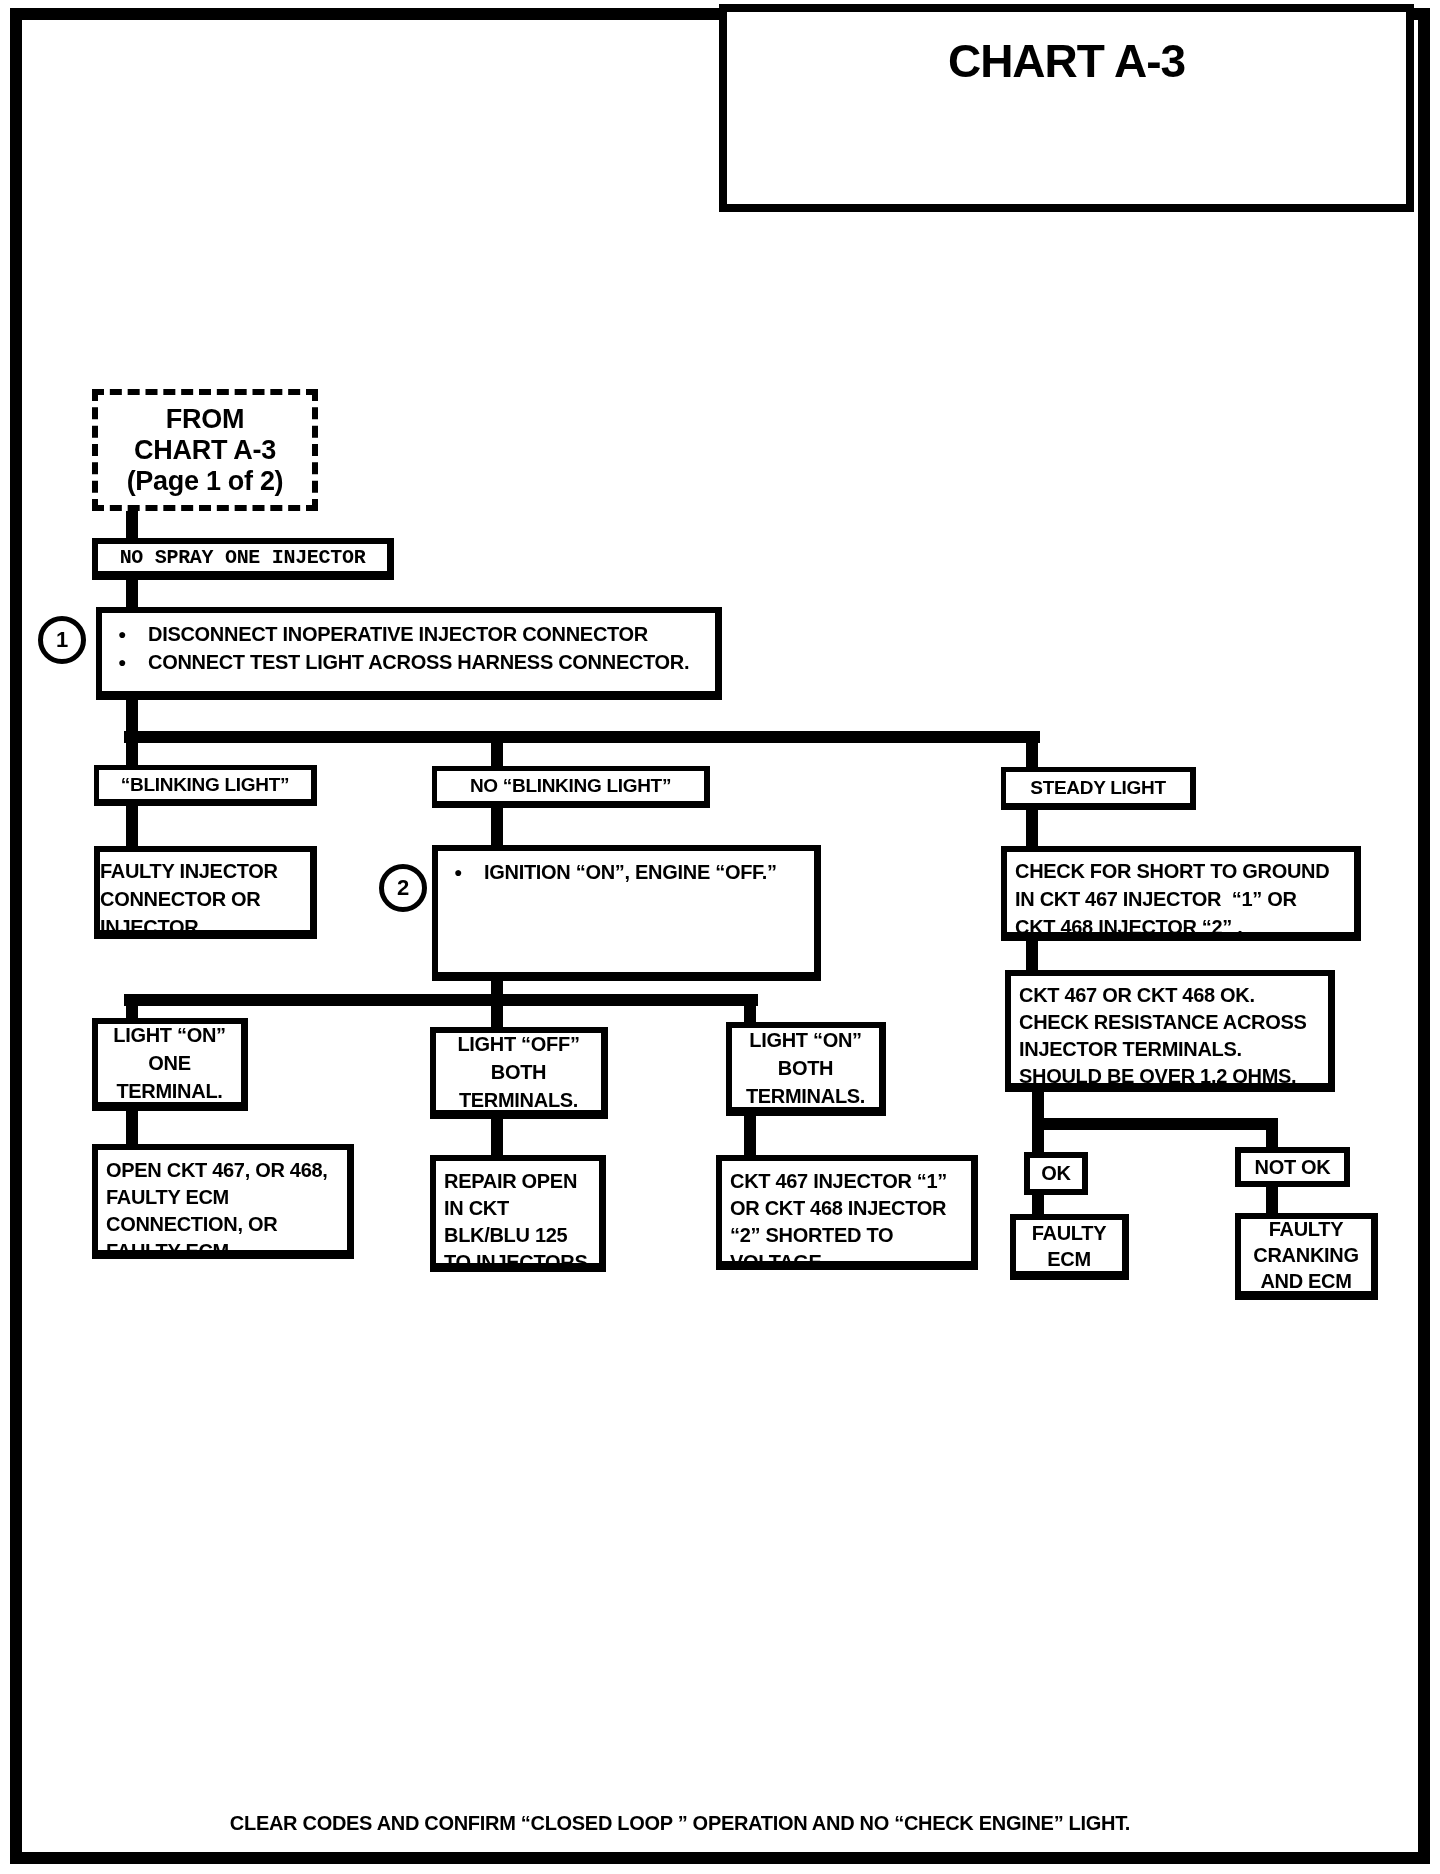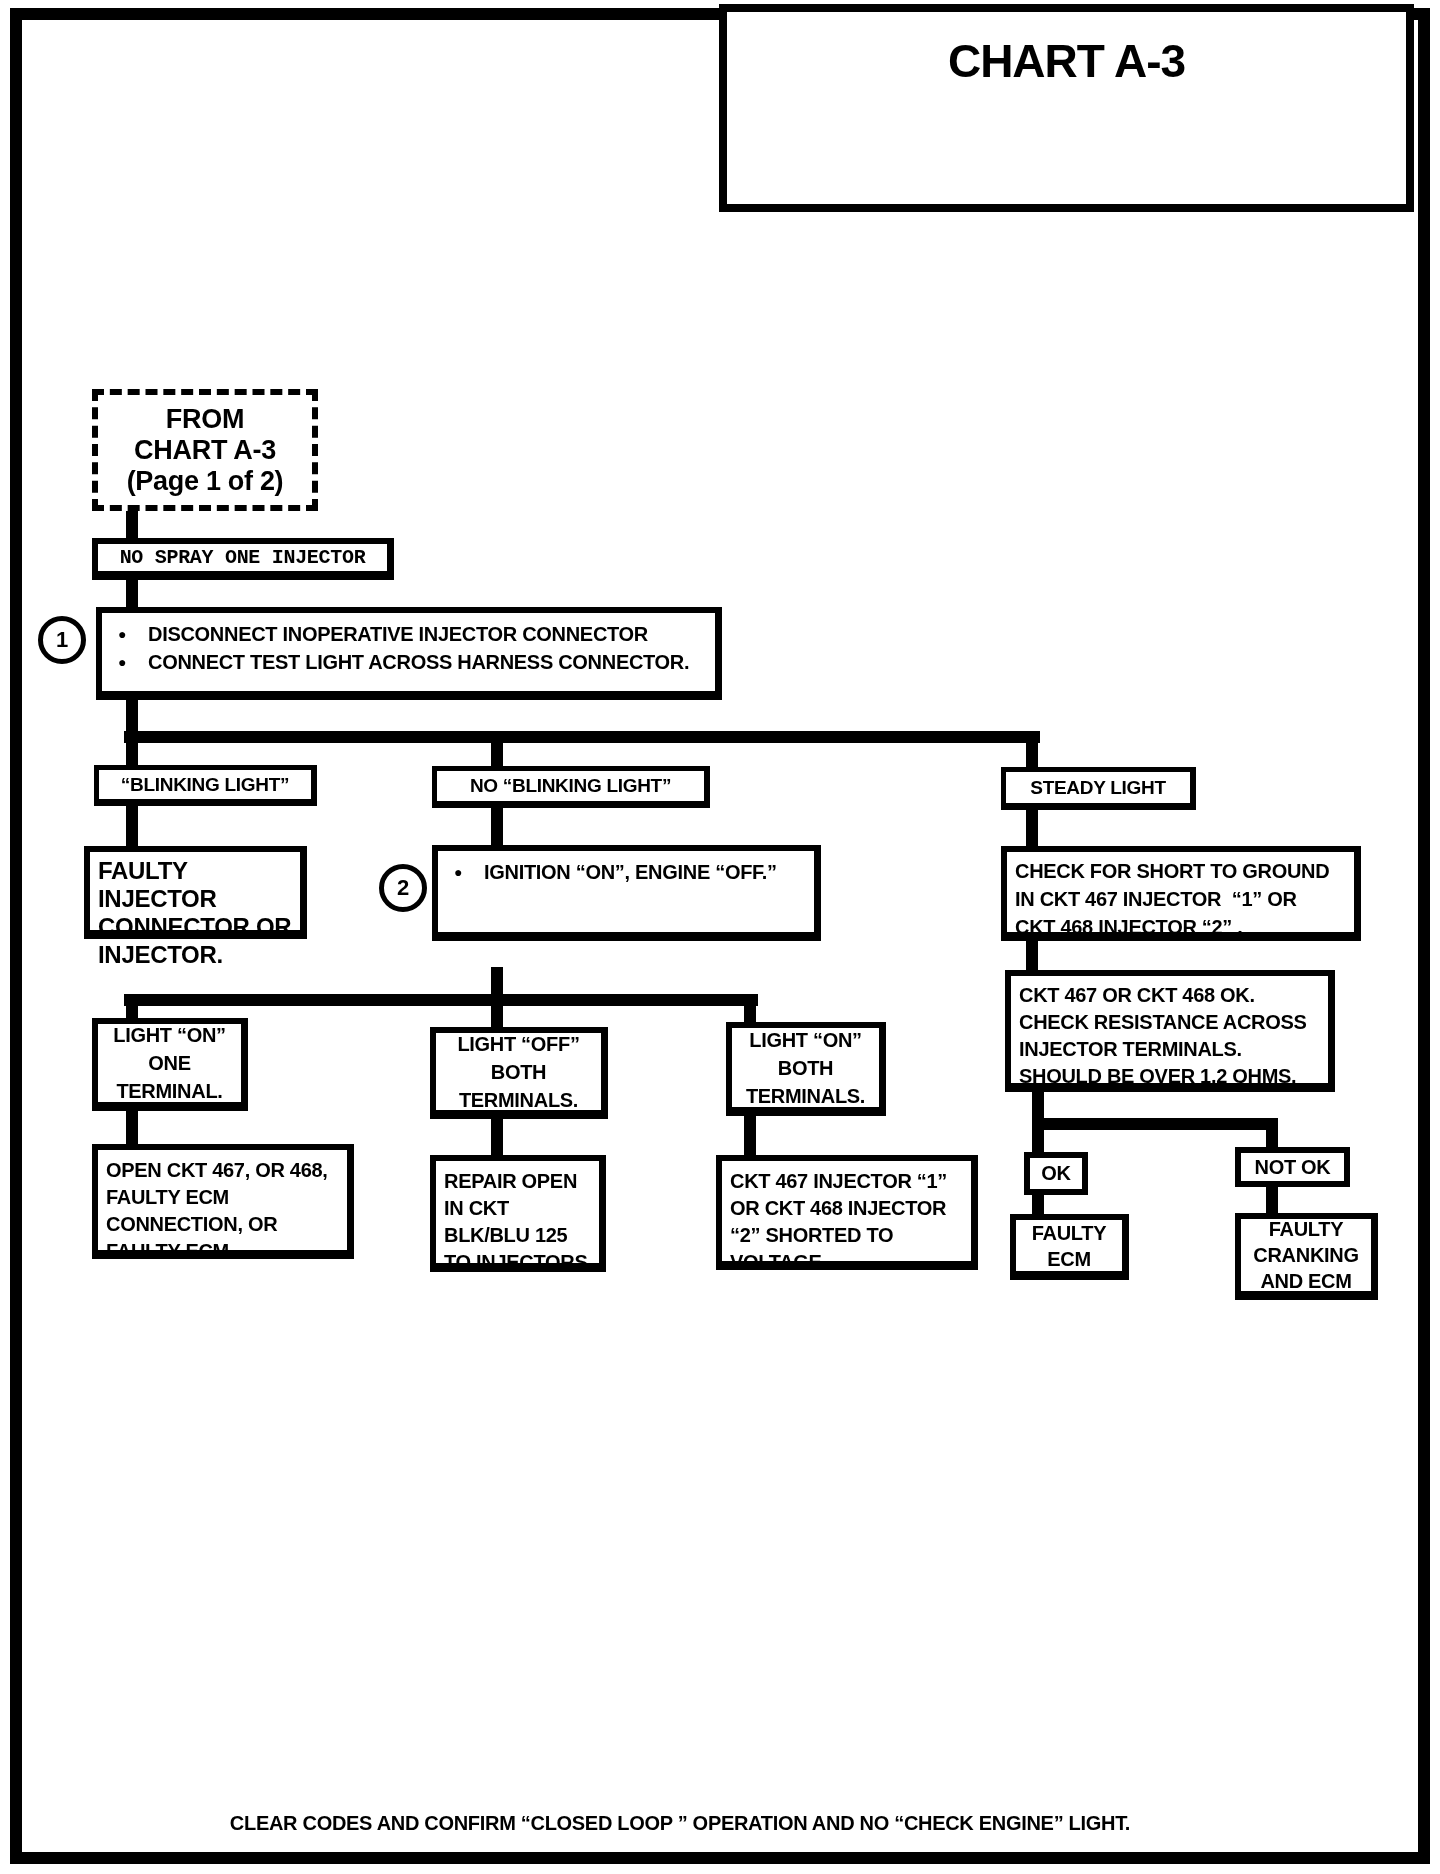--- a/index.html
+++ b/index.html
@@ -25,22 +25,22 @@
   #title-box .main{font-size:46px;letter-spacing:-1px;margin-top:22px;}
   #title-box .subs{margin-top:auto;margin-bottom:12px;font-size:29px;line-height:35px;text-align:center;letter-spacing:-0.5px;}
 
   #from-chart{left:92px;top:389px;width:226px;height:122px;border:6px dashed #000;font-size:27px;line-height:31px;letter-spacing:-0.5px;}
   #no-spray{left:92px;top:538px;width:302px;height:42px;font-size:20px;font-family:Liberation Mono, monospace;}
   #step1{left:96px;top:607px;width:626px;height:93px;padding:7px 10px 0 14px;}
   #circle1{left:38px;top:616px;width:48px;height:48px;}
   #blinking{left:94px;top:765px;width:223px;height:41px;font-size:19px;border-width:5px 6px 7px 5px;}
   #no-blinking{left:432px;top:766px;width:278px;height:42px;font-size:19px;border-width:5px 6px 7px 5px;}
   #steady{left:1001px;top:767px;width:195px;height:43px;font-size:19px;border-width:5px 6px 7px 5px;}
-  #faulty-injector{left:84px;top:846px;width:223px;height:93px;padding:5px 8px;font-size:24px;line-height:28px;}
-  #step2{left:432px;top:845px;width:389px;height:96px;padding:7px 8px 0 14px;}
+  #faulty-injector{left:94px;top:846px;width:223px;height:93px;padding:5px 0;font-size:20px;line-height:28px;}
+  #step2{left:432px;top:845px;width:389px;height:136px;padding:7px 8px 0 14px;}
   #circle2{left:379px;top:864px;width:48px;height:48px;}
   #check-short{left:1001px;top:846px;width:360px;height:95px;padding:5px 8px;font-size:20px;line-height:28px;}
   #ckt-ok{left:1005px;top:970px;width:330px;height:122px;padding:6px 8px;font-size:20px;line-height:27px;}
   #light-on-one{left:92px;top:1018px;width:156px;height:93px;font-size:20px;line-height:28px;}
   #light-off-both{left:430px;top:1027px;width:178px;height:92px;font-size:20px;line-height:28px;}
   #light-on-both{left:726px;top:1022px;width:160px;height:94px;font-size:20px;line-height:28px;}
   #open-ckt{left:92px;top:1144px;width:262px;height:115px;padding:7px 8px;font-size:20px;line-height:27px;}
   #repair-open{left:430px;top:1155px;width:176px;height:117px;padding:7px 8px;font-size:20px;line-height:27px;}
   #ckt-injector{left:716px;top:1155px;width:262px;height:115px;padding:7px 8px;font-size:20px;line-height:27px;}
   #ok-box{left:1010px;top:1152px;width:64px;height:43px;font-size:20px;margin-left:14px;}

